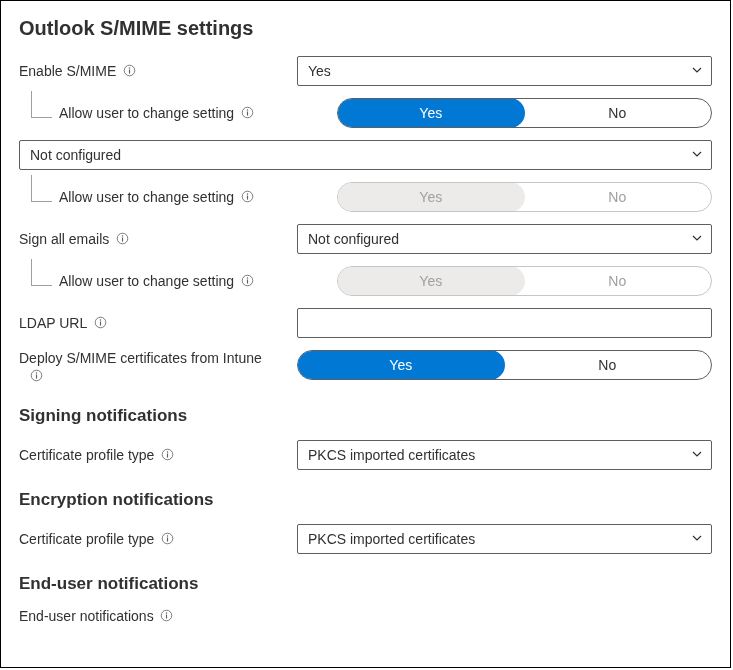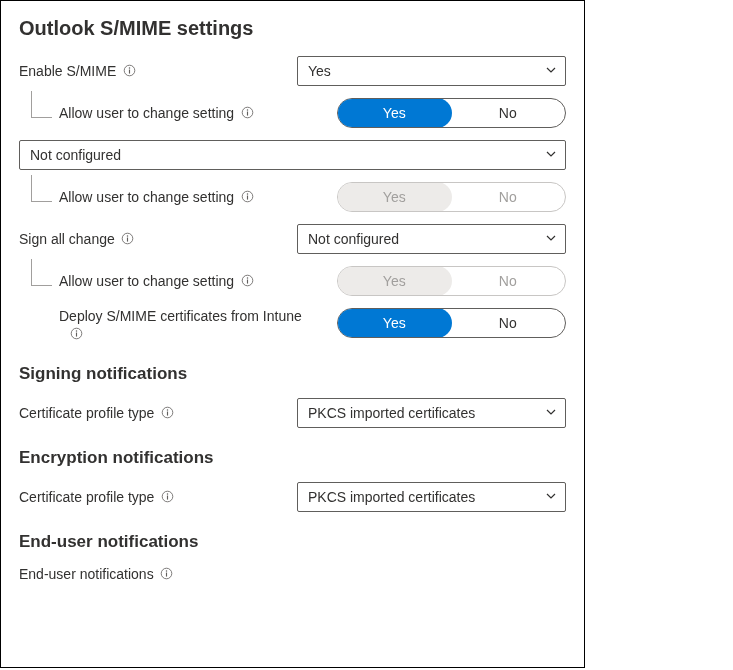--- a/index.html
+++ b/index.html
@@ -4,21 +4,21 @@
 <style>
   html, body {
     margin: 0;
     padding: 0;
     font-family: "Segoe UI", Arial, sans-serif;
     font-size: 14px;
     color: #323130;
     background: #fff;
   }
   .frame {
-    width: 585px;
+    width: 731px;
     height: 668px;
     border: 1px solid #000;
     box-sizing: border-box;
     padding: 16px 18px 16px 18px;
     overflow: hidden;
   }
   h2.page-title {
     font-size: 20px;
     font-weight: 600;
     margin: 0 0 16px 0;
@@ -130,21 +130,20 @@
     position: absolute;
     left: 12px;
     top: -14px;
     width: 20px;
     height: 26px;
     border-left: 1px solid #a19f9d;
     border-bottom: 1px solid #a19f9d;
   }
   .multi-line-label {
     line-height: 1.2;
-    margin-left: 40px;
   }
   .multi-line-label .info-below {
     margin-left: 10px;
     margin-top: 2px;
   }
 </style>
 </head>
 <body>
 
 <div class="frame">
@@ -220,21 +219,21 @@
     <div class="control-col">
       <div class="toggle disabled">
         <div class="opt selected">Yes</div>
         <div class="opt">No</div>
       </div>
     </div>
   </div>
 
   <div class="row">
     <div class="label-col">
-      <span class="label-text">Sign all change</span>
+      <span class="label-text">Sign all emails</span>
       <span class="info-icon">
         <svg width="13" height="13" viewBox="0 0 16 16">
             <circle cx="8" cy="8" r="6.5" fill="none" stroke="#605e5c" stroke-width="1"></circle>
             <circle cx="8" cy="5" r="0.9" fill="#605e5c"></circle>
             <rect x="7.3" y="6.8" width="1.4" height="5" fill="#605e5c"></rect>
           </svg>
       </span>
     </div>
     <div class="control-col">
       <div class="select">
@@ -260,20 +259,35 @@
       </span>
     </div>
     <div class="control-col">
       <div class="toggle disabled">
         <div class="opt selected">Yes</div>
         <div class="opt">No</div>
       </div>
     </div>
   </div>
 
+  <div class="row">
+    <div class="label-col">
+      <span class="label-text">LDAP URL</span>
+      <span class="info-icon">
+        <svg width="13" height="13" viewBox="0 0 16 16">
+            <circle cx="8" cy="8" r="6.5" fill="none" stroke="#605e5c" stroke-width="1"></circle>
+            <circle cx="8" cy="5" r="0.9" fill="#605e5c"></circle>
+            <rect x="7.3" y="6.8" width="1.4" height="5" fill="#605e5c"></rect>
+          </svg>
+      </span>
+    </div>
+    <div class="control-col">
+      <input type="text" class="textbox" value="" style="">
+    </div>
+  </div>
 
   <div class="row" style="align-items:flex-start;">
     <div class="label-col multi-line-label" style="display:block;">
       <span class="label-text">Deploy S/MIME certificates from Intune</span>
       <div class="info-below">
         <span class="info-icon" style="margin-left:0;">
           <svg width="13" height="13" viewBox="0 0 16 16">
               <circle cx="8" cy="8" r="6.5" fill="none" stroke="#605e5c" stroke-width="1"></circle>
               <circle cx="8" cy="5" r="0.9" fill="#605e5c"></circle>
               <rect x="7.3" y="6.8" width="1.4" height="5" fill="#605e5c"></rect>

